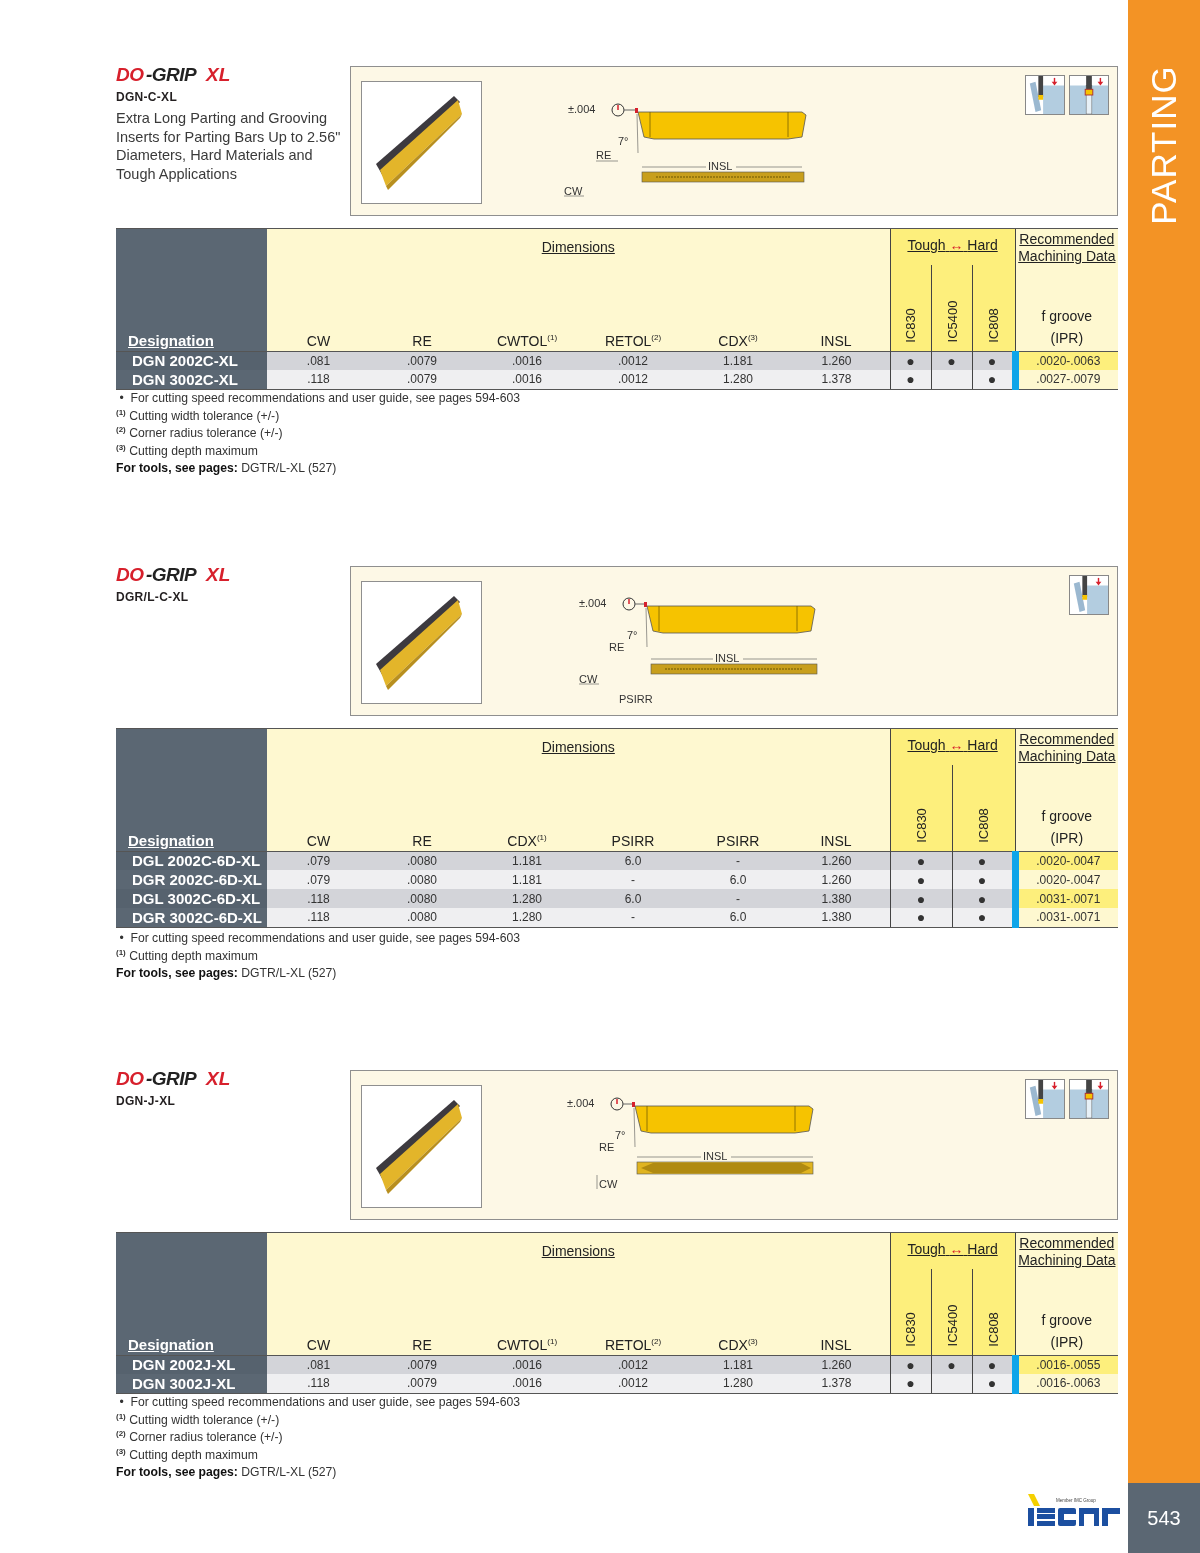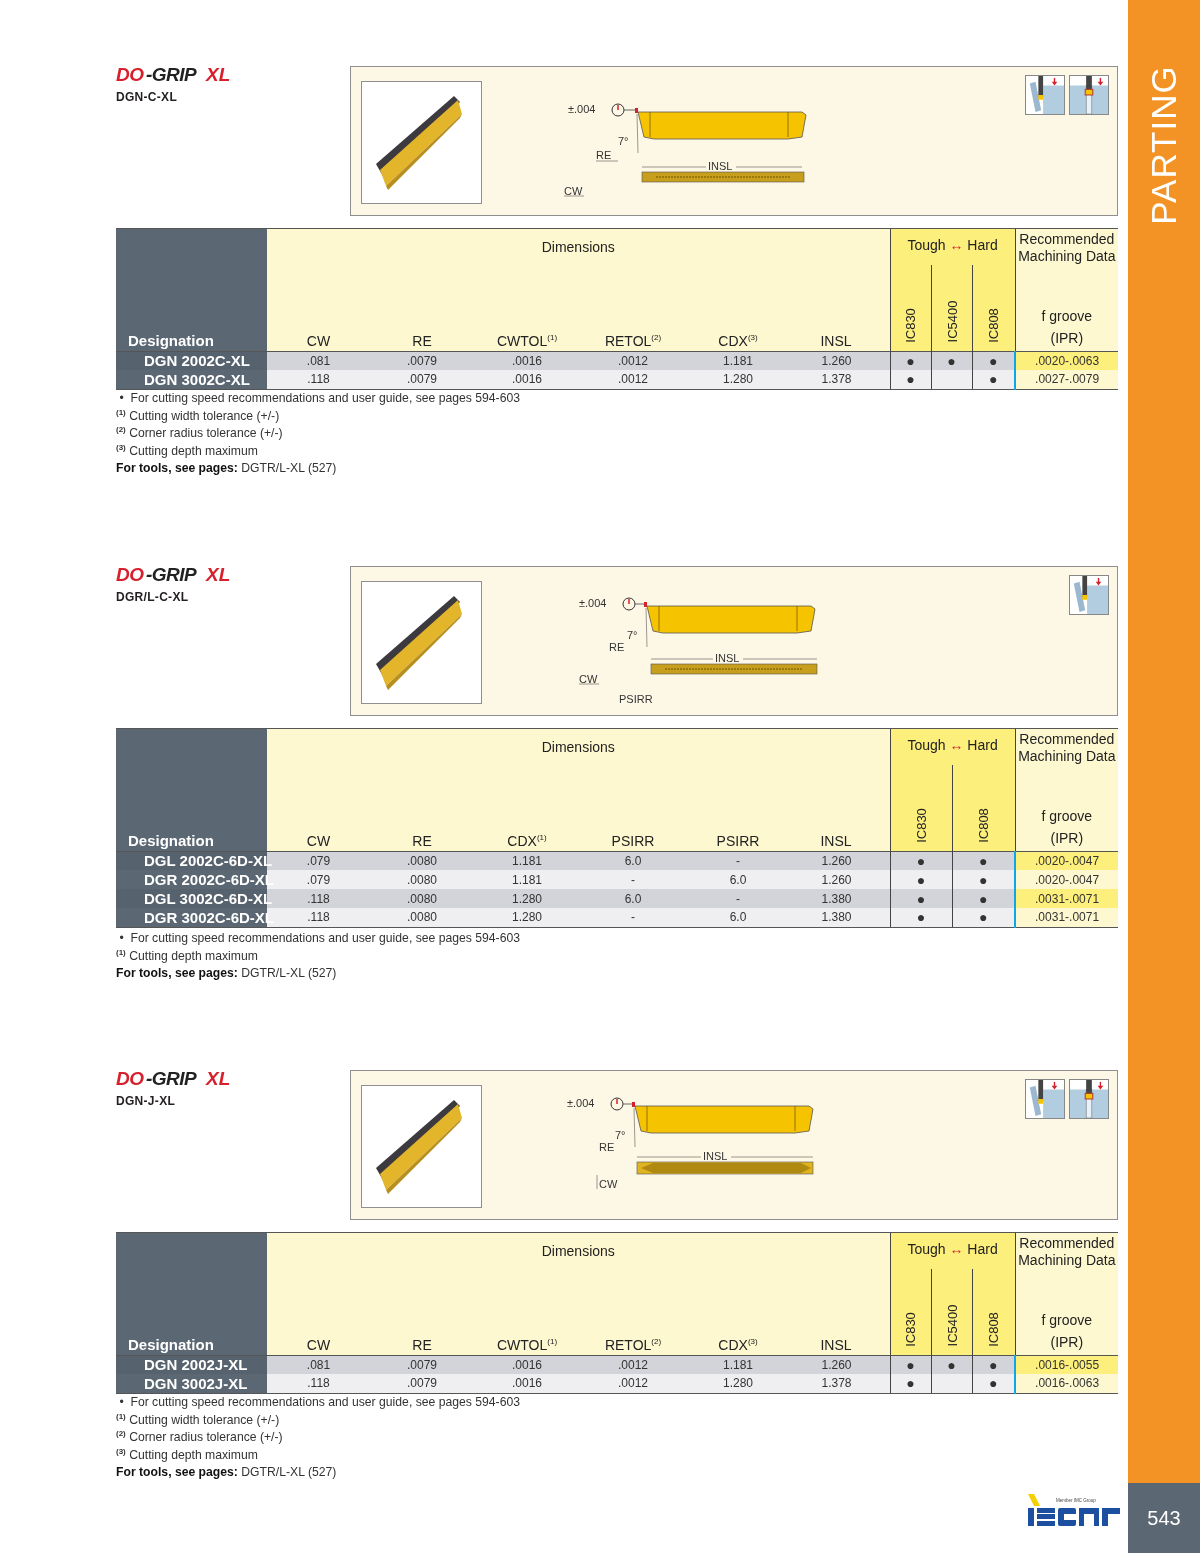--- a/index.html
+++ b/index.html
@@ -31,30 +31,30 @@
   .hdr-row th.dimtitle { vertical-align: top; padding-top: 10px; }
   .hdr-row th.col { vertical-align: bottom; padding-bottom: 2px; font-size: 14px; }
   .hdr-row th.grade { background: #fdef7c; border-left: 1px solid #444; vertical-align: bottom; }
   .hdr-row th.grade.inner { border-left: 1px solid #444; }
   .hdr-row th.grade-title { background: #fdef7c; border-left: 1.5px solid #444; vertical-align: top; padding-top: 8px; white-space: nowrap; font-size: 14px; }
   .hdr-row th.rec { background: #fef8d0; border-left: 1px solid #444; vertical-align: top; padding-top: 2px; line-height: 17px; font-size: 14px; }
   .hdr-row th.rec-bottom { background: #fef8d0; border-left: 1px solid #444; vertical-align: bottom; padding-bottom: 2px; line-height: 22px; font-size: 14px; }
   .vert { display: inline-block; transform: rotate(-90deg); white-space: nowrap; font-size: 13px; }
   sup { font-size: 8px; vertical-align: super; line-height: 0; }
 
-  table.spec .border-top { border-top: 1.5px solid #555; }
+  table.spec .border-top { border-top: 1.5px solid #555; text-decoration: underline; }
   table.spec tr.data td { font-size: 12px; color: #333; text-align: center; height: 19px; padding: 0; }
-  table.spec tr.data td.desig { background: #5b6773; color: #fff; font-weight: bold; font-size: 15px; text-align: left; padding-left: 28px; white-space: nowrap; }
+  table.spec tr.data td.desig { background: #5b6773; color: #fff; font-weight: bold; font-size: 15px; text-align: left; padding-left: 16px; white-space: nowrap; }
   table.spec tr.data.odd td { background: #d3d4d9; }
   table.spec tr.data.even td { background: #efeff1; }
   table.spec tr.data.odd td.desig { background: #56626e; }
   table.spec tr.data.even td.desig { background: #5b6773; }
   table.spec tr.data td.g { border-left: 1px solid #444; font-size: 14px; }
   table.spec tr.data td.g.first { border-left: 1.5px solid #444; }
-  table.spec tr.data td.rec { border-left: 2px solid #0ea5e9; }
+  table.spec tr.data td.rec { border-left: 7px solid #0ea5e9; }
   table.spec tr.data.odd td.rec { background: #fdef7c; }
   table.spec tr.data.even td.rec { background: #fef8d0; }
   table.spec tr.data:first-of-type td { border-top: 1.5px solid #555; }
   table.spec tbody tr:last-child td { border-bottom: 1.5px solid #555; }
 
   .notes { position: absolute; left: 0; font-size: 12.2px; color: #333; line-height: 17.6px; }
   .notes .b { font-weight: bold; color: #111; }
   .notes sup { font-size: 8px; font-weight: bold; }
 </style>
 </head>
@@ -81,20 +81,21 @@
   <rect x="82" y="22" width="12" height="12" fill="#fff"></rect>
 </svg>
 
 <div class="section" style="top:64px; height:420px;">
   <svg class="brand" viewBox="0 0 120 22">
     <text x="0" y="17" font-size="19" font-weight="bold" font-style="italic" fill="#d7202c" font-family="Liberation Sans, sans-serif" letter-spacing="-0.5">DO</text>
     <text x="30" y="17" font-size="19" font-weight="bold" font-style="italic" fill="#222" font-family="Liberation Sans, sans-serif" letter-spacing="-0.5">-GRIP</text>
     <text x="90" y="17" font-size="19" font-weight="bold" font-style="italic" fill="#d7202c" font-family="Liberation Sans, sans-serif">XL</text>
   </svg>
   <div class="title">DGN-C-XL</div>
+  <div class="desc">Extra Long Parting and Grooving Inserts for Parting Bars Up to 2.56" Diameters, Hard Materials and Tough Applications</div>
 
   <div class="figure" style="top:2px;">
     <div class="photo">
       <svg width="118" height="120" viewBox="0 0 118 120">
         <polygon points="14,82 92,14 98,20 22,96" fill="#3d3a3f"></polygon>
         <polygon points="18,88 96,18 100,32 24,104" fill="#e3b52a"></polygon>
         <polygon points="24,104 100,32 98,36 26,108" fill="#b88f1f"></polygon>
       </svg>
     </div>
     <svg class="drawing" style="left:205px; top:30px;" width="260" height="100" viewBox="0 0 260 100">

